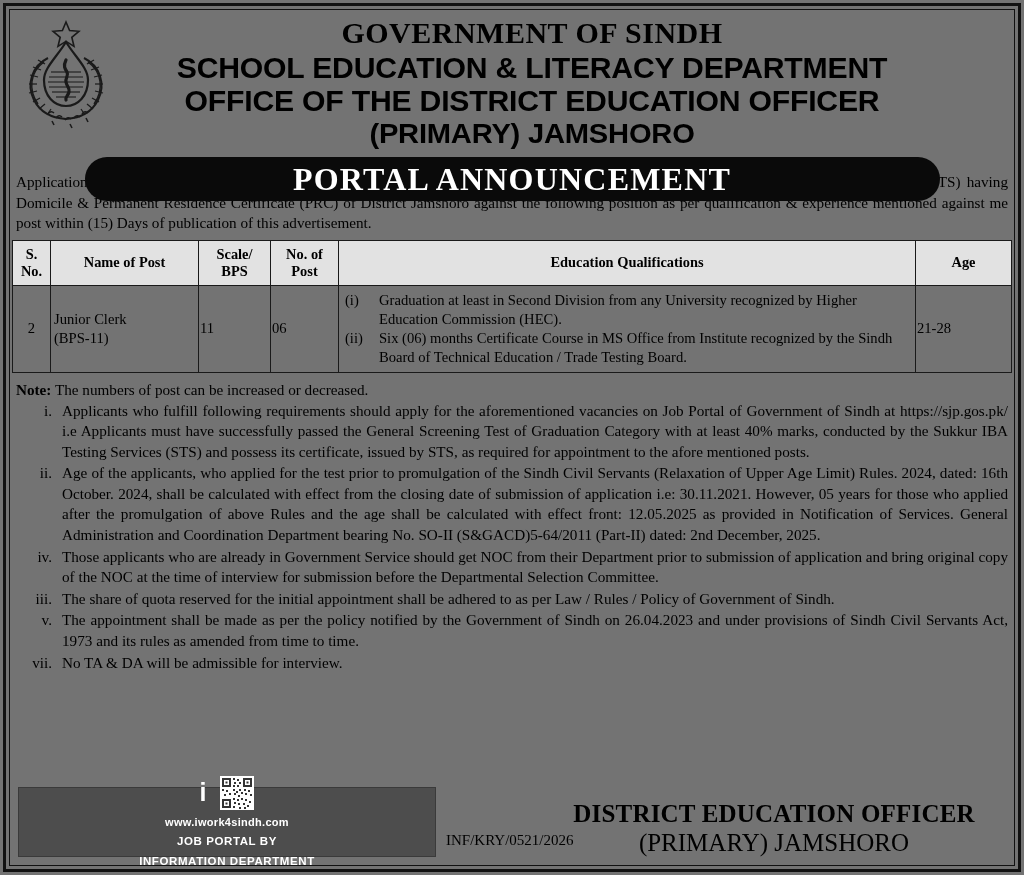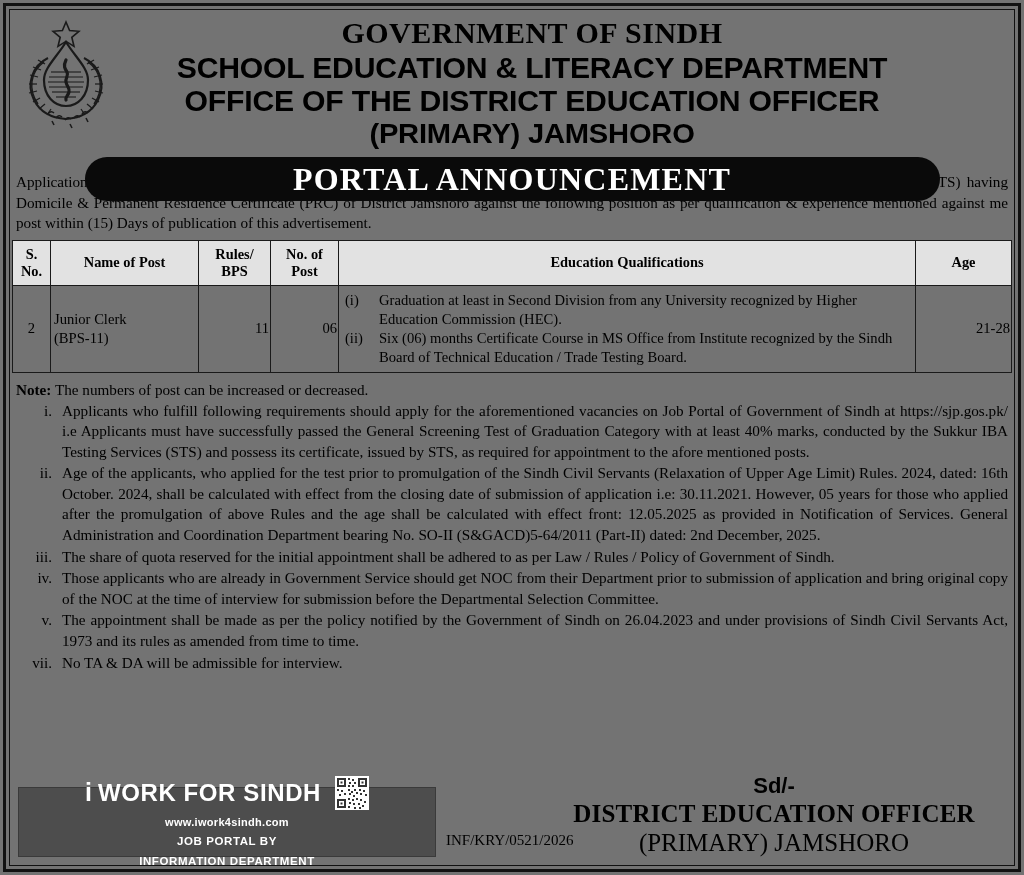--- a/index.html
+++ b/index.html
@@ -124,21 +124,21 @@
   table.vac thead th {
     background: #e2e2e2;
     font-weight: bold;
     text-align: center;
     padding: 5px 3px;
     line-height: 17px;
     font-size: 14.4px;
   }
   td.c-sno  { text-align: center; }
   td.c-post { padding-left: 3px; }
-  td.c-bps, td.c-num, td.c-age { text-align: right; }
+  td.c-bps, td.c-num, td.c-age { text-align: left; }
   td.c-edu  { padding: 5px 6px 5px 6px; }
   .edu-row { display: flex; align-items: flex-start; }
   .edu-mark { width: 34px; flex: 0 0 34px; }
   .edu-txt  { flex: 1 1 auto; }
 
   
   .note-head {
     font-size: 15.2px;
     line-height: 21px;
     margin: 2px 0 1px 4px;
@@ -351,21 +351,21 @@
         <col style="width:96px">
       </colgroup>
       <thead>
         <tr>
           <th>
             <div>S.</div>
             <div>No.</div>
           </th>
           <th>Name of Post</th>
           <th>
-            <div>Rules/</div>
+            <div>Scale/</div>
             <div>BPS</div>
           </th>
           <th>
             <div>No. of</div>
             <div>Post</div>
           </th>
           <th>Education Qualifications</th>
           <th>Age</th>
         </tr>
       </thead>
@@ -401,44 +401,43 @@
     <ol class="notes">
       <li>
         <span class="rn">i.</span>
         <span class="ntxt">Applicants who fulfill following requirements should apply for the aforementioned vacancies on Job Portal of Government of Sindh at https://sjp.gos.pk/ i.e Applicants must have successfully passed the General Screening Test of Graduation Category with at least 40% marks, conducted by the Sukkur IBA Testing Services (STS) and possess its certificate, issued by STS, as required for appointment to the afore mentioned posts.</span>
       </li>
       <li>
         <span class="rn">ii.</span>
         <span class="ntxt">Age of the applicants, who applied for the test prior to promulgation of the Sindh Civil Servants (Relaxation of Upper Age Limit) Rules. 2024, dated: 16th October. 2024, shall be calculated with effect from the closing date of submission of application i.e: 30.11.2021. However, 05 years for those who applied after the promulgation of above Rules and the age shall be calculated with effect front: 12.05.2025 as provided in Notification of Services. General Administration and Coordination Department bearing No. SO-II (S&amp;GACD)5-64/2011 (Part-II) dated: 2nd December, 2025.</span>
       </li>
       <li>
+        <span class="rn">iv.</span>
+        <span class="ntxt">Those applicants who are already in Government Service should get NOC from their Department prior to submission of application and bring original copy of the NOC at the time of interview for submission before the Departmental Selection Committee.</span>
+      </li>
+      <li>
         <span class="rn">iii.</span>
         <span class="ntxt">The share of quota reserved for the initial appointment shall be adhered to as per Law / Rules / Policy of Government of Sindh.</span>
-      </li>
-      <li>
-        <span class="rn">iv.</span>
-        <span class="ntxt">Those applicants who are already in Government Service should get NOC from their Department prior to submission of application and bring original copy of the NOC at the time of interview for submission before the Departmental Selection Committee.</span>
       </li>
       <li>
         <span class="rn">v.</span>
         <span class="ntxt">The appointment shall be made as per the policy notified by the Government of Sindh on 26.04.2023 and under provisions of Sindh Civil Servants Act, 1973 and its rules as amended from time to time.</span>
       </li>
       <li>
         <span class="rn">vii.</span>
         <span class="ntxt">No TA &amp; DA will be admissible for interview.</span>
       </li>
     </ol>
 
     <div class="footer">
 
       <div class="iwork">
         <div class="iwork-inner">
           <div class="iwork-top">
             <span class="iwork-i">i</span>
-            <span class="iwork-word">WORK FOR SINDH</span>
             <span class="qr">
               <svg viewBox="0 0 34 34" width="34" height="34" aria-hidden="true">
                 <rect x="0" y="0" width="34" height="34" fill="#ffffff"></rect>
                 <g fill="#333333">
                   <rect x="2" y="2" width="9" height="9"></rect>
                   <rect x="23" y="2" width="9" height="9"></rect>
                   <rect x="2" y="23" width="9" height="9"></rect>
                 </g>
                 <g fill="#ffffff">
                   <rect x="4" y="4" width="5" height="5"></rect>
@@ -489,20 +488,19 @@
           </div>
           <div class="iwork-url">www.iwork4sindh.com</div>
           <div class="iwork-sub">JOB PORTAL BY</div>
           <div class="iwork-sub">INFORMATION DEPARTMENT</div>
         </div>
       </div>
 
       <div class="inf">INF/KRY/0521/2026</div>
 
       <div class="sign-block">
-        <div class="sd">Sd/-</div>
         <div class="deo">DISTRICT EDUCATION OFFICER</div>
         <div class="deo2">(PRIMARY) JAMSHORO</div>
       </div>
     </div>
 
   </div>
 </div>
 
 </body></html>

